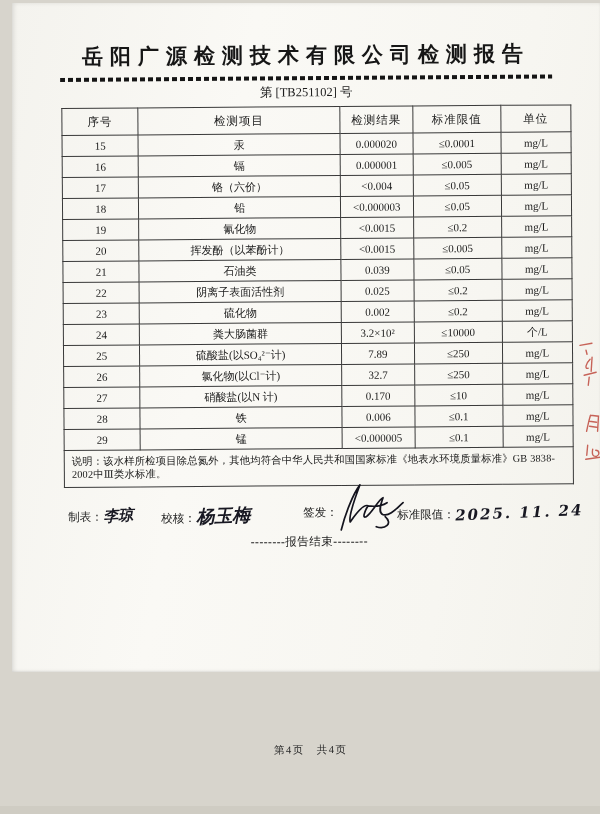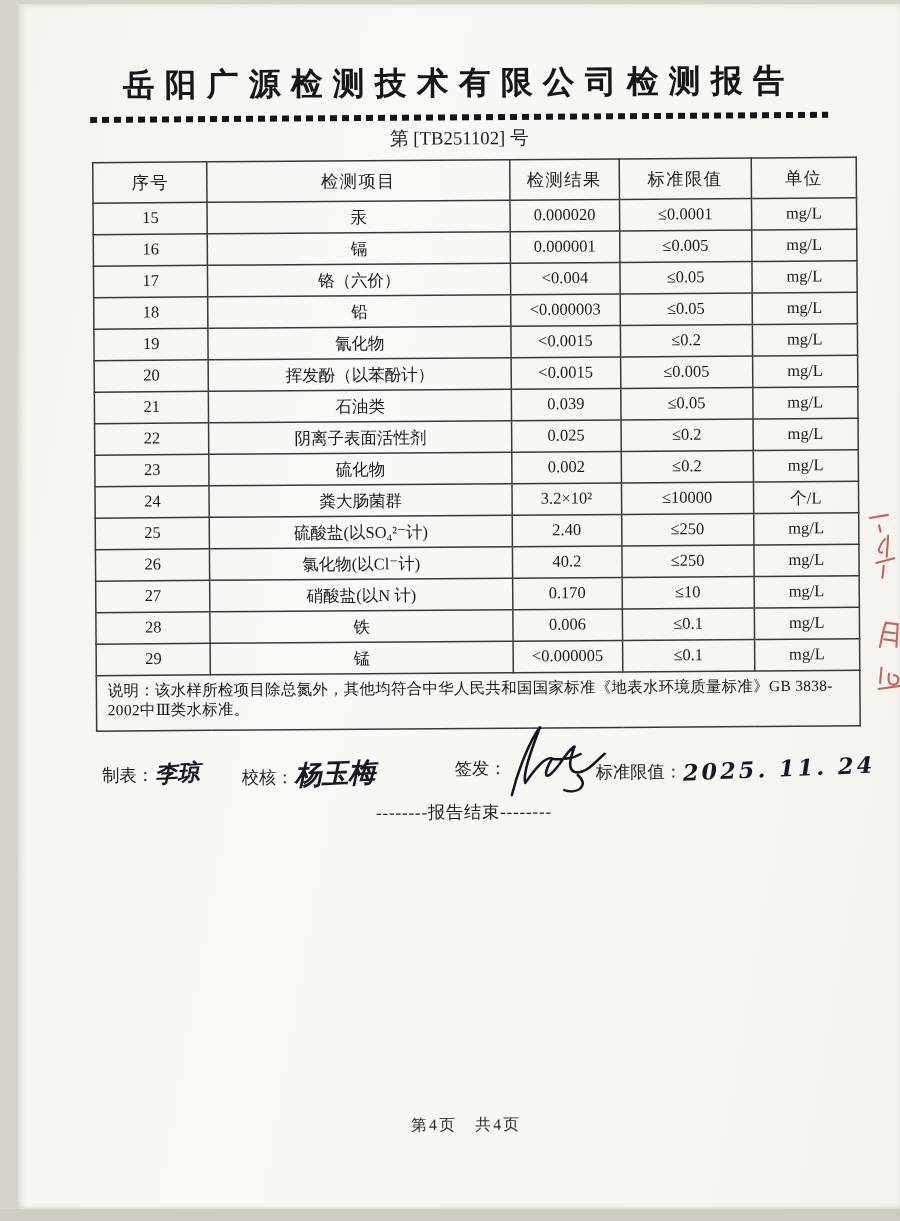--- a/index.html
+++ b/index.html
@@ -4,21 +4,21 @@
 <style>
   * { margin:0; padding:0; box-sizing:border-box; }
   html,body { width:600px; height:814px; overflow:hidden; }
   body {
     background:#d7d4cc;
     font-family:"Liberation Serif","DejaVu Serif",serif;
     color:#222;
     position:relative;
   }
   .paper {
-    position:absolute; left:12px; top:3px; width:588px; height:803px;
+    position:absolute; left:12px; top:3px; width:588px; height:669px;
     background:linear-gradient(100deg,#f4f3ee 0%, #faf9f5 35%, #f7f6f1 75%, #f3f2ec 100%);
     box-shadow:inset 2px 0 4px rgba(0,0,0,.10), inset 0 -1px 2px rgba(0,0,0,.06);
   }
   .content {
     position:absolute; inset:0;
     transform:rotate(-0.4deg);
     transform-origin:40px 60px;
   }
   .title {
     margin-top:40px;
@@ -201,28 +201,28 @@
           <tr>
             <td>24</td>
             <td>粪大肠菌群</td>
             <td>3.2×10²</td>
             <td>≤10000</td>
             <td>个/L</td>
           </tr>
           <tr>
             <td>25</td>
             <td>硫酸盐(以SO₄²⁻计)</td>
-            <td>2.40</td>
+            <td>7.89</td>
             <td>≤250</td>
             <td>mg/L</td>
           </tr>
           <tr>
             <td>26</td>
             <td>氯化物(以Cl⁻计)</td>
-            <td>40.2</td>
+            <td>32.7</td>
             <td>≤250</td>
             <td>mg/L</td>
           </tr>
           <tr>
             <td>27</td>
             <td>硝酸盐(以N 计)</td>
             <td>0.170</td>
             <td>≤10</td>
             <td>mg/L</td>
           </tr>

